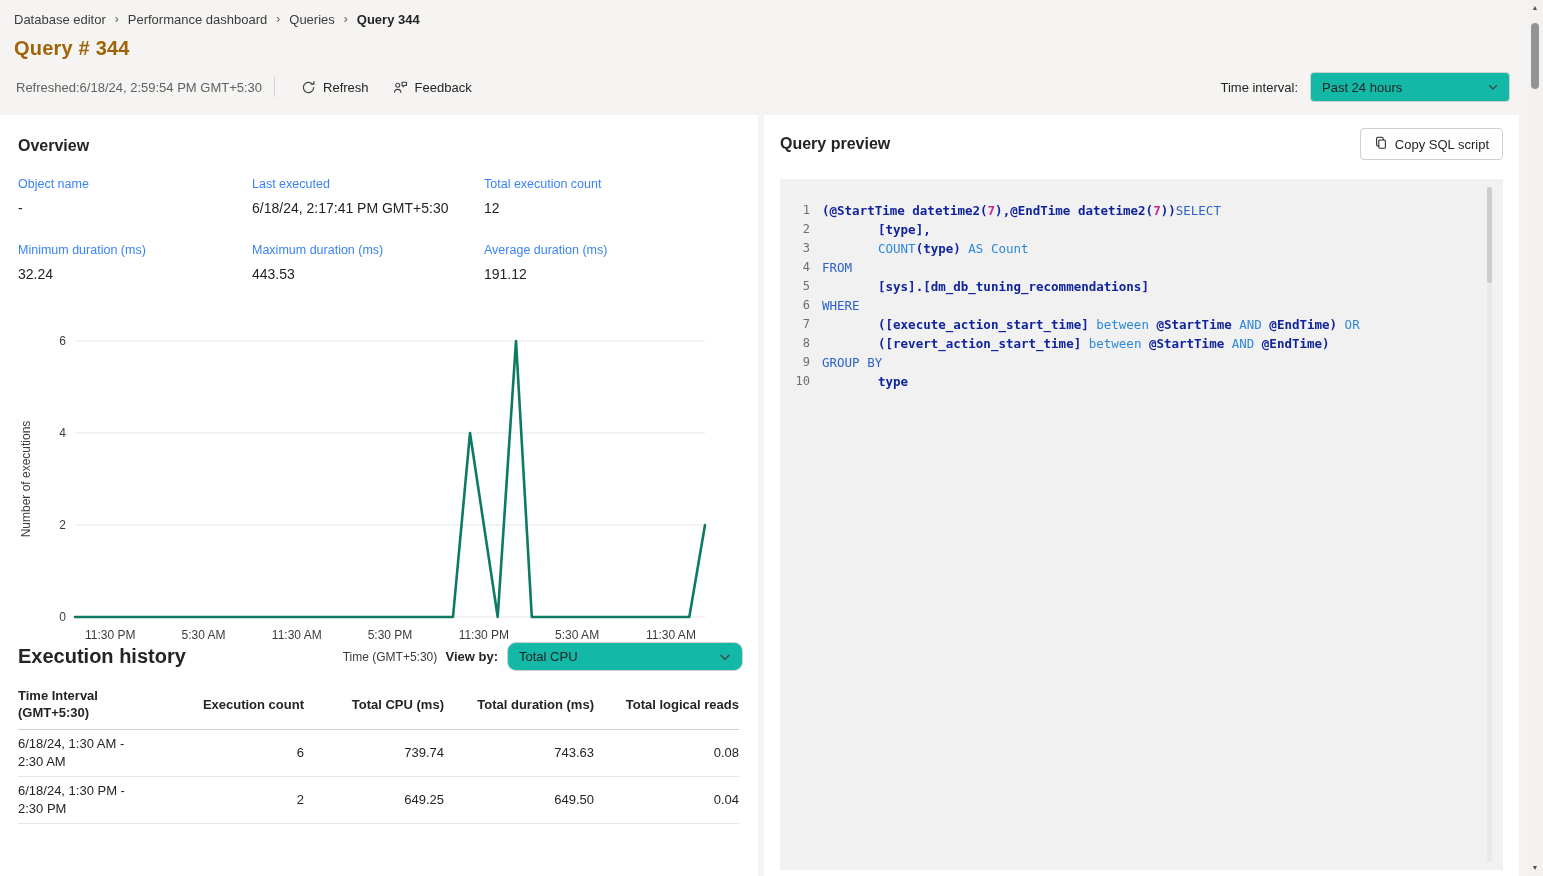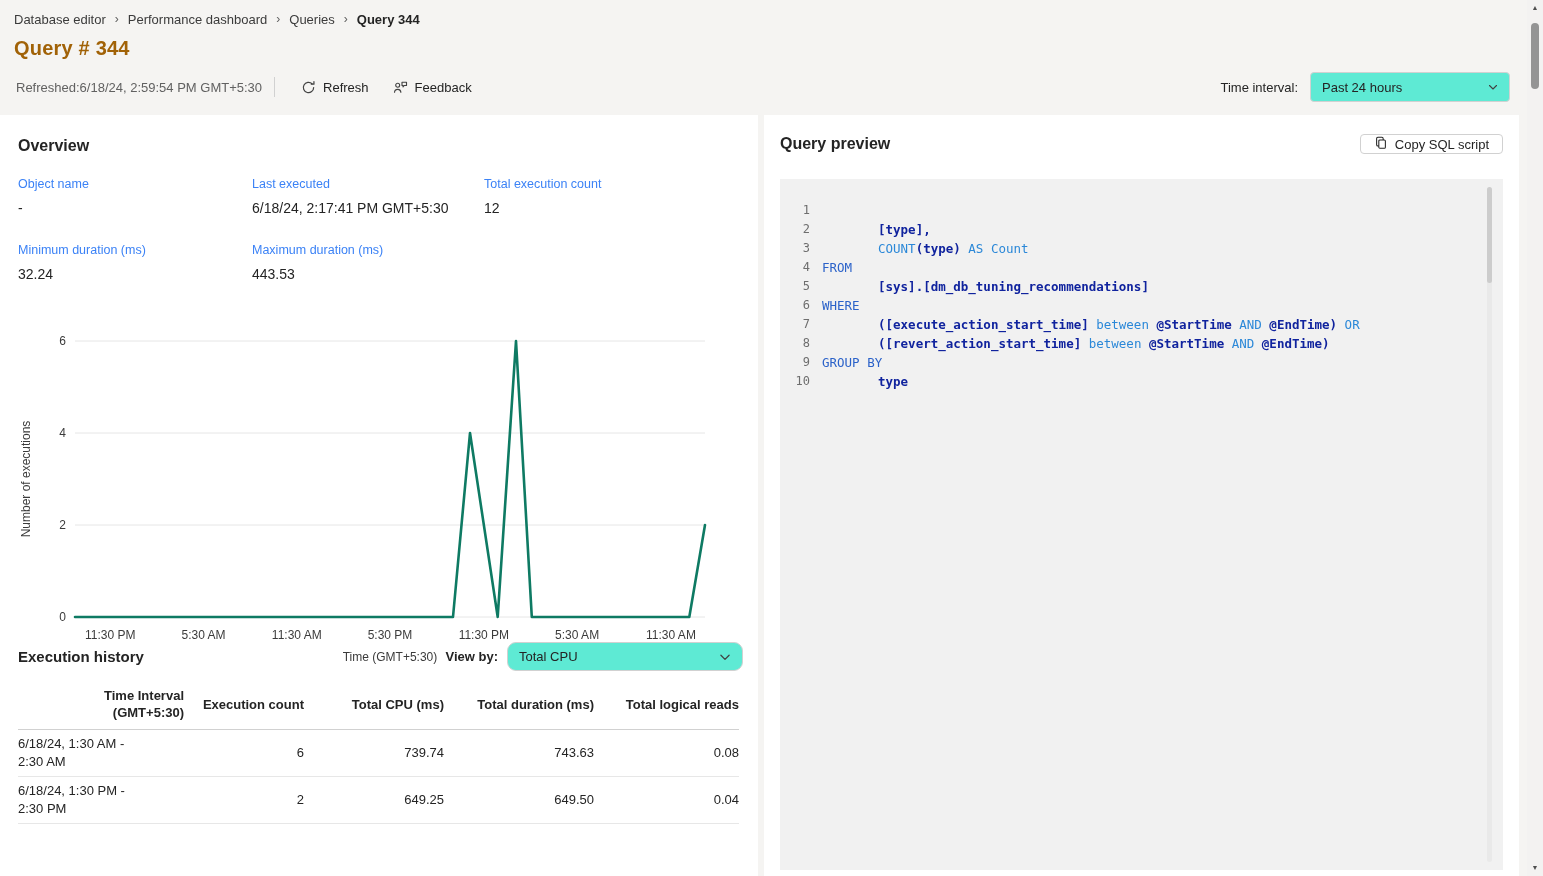--- a/index.html
+++ b/index.html
@@ -14,21 +14,21 @@
   .crumb.current { font-weight:600; color:#242424; }
   .crumb-sep { color:#616161; font-size:12px; }
   .page-title { font-size:20px; font-weight:600; color:#a16207; margin:9px 0 0 0; letter-spacing:0.2px; }
   .toolbar { display:flex; align-items:center; margin-top:12px; }
   .refreshed { color:#616161; margin-left:2px; }
   .vdivider { width:1px; height:20px; background:#d1d1d1; margin:0 14px 0 12px; }
   .toolbtn { display:flex; align-items:center; gap:7px; background:transparent; border:none; font:inherit; color:#242424; padding:4px 12px; cursor:pointer; }
   .toolbtn .icon { display:flex; align-items:center; }
   .spacer { flex:1; }
   .ti-label { margin-right:12px; color:#242424; }
-  .dropdown { display:flex; align-items:center; justify-content:space-between; height:30px; border:1px solid #d1d1d1; border-radius:4px; background:#5eead4; padding:0 10px 0 11px; cursor:pointer; }
+  .dropdown { display:flex; align-items:center; justify-content:space-between; height:30px; border:1px solid #d1d1d1; border-radius:4px; background:#14b8a6; padding:0 10px 0 11px; cursor:pointer; }
   .dropdown.time-interval { width:200px; }
   .dropdown .chev { display:flex; align-items:center; }
 
   
   .content { display:flex; gap:6px; height:761px; padding-right:8px; }
   .panel { background:#fff; }
   .left-panel { width:758px; position:relative; overflow:hidden; }
   .right-panel { flex:1; padding:12px 16px 6px 16px; display:flex; flex-direction:column; }
 
   .section-title { font-size:16px; font-weight:600; color:#242424; }
@@ -37,35 +37,35 @@
   .fields { display:grid; grid-template-columns:234px 232px auto; margin:22px 18px 0 18px; }
   .field { margin-bottom:27px; }
   .f-label { font-size:12.5px; color:#3b82f6; }
   .f-value { font-size:14px; color:#242424; margin-top:9px; }
 
   .chart-svg { display:block; margin-top:11px; }
   .chart-svg .tick { font-size:12px; fill:#3b3b3b; }
   .chart-svg .axis-label { font-size:12px; fill:#3b3b3b; }
 
   .eh-header { display:flex; align-items:center; margin:-26px 15px 0 18px; position:relative; }
-  .eh-title { font-size:15px; font-weight:600; }
+  .eh-title { font-size:20px; font-weight:600; }
   .viewby { display:flex; align-items:center; margin-left:auto; }
   .vb-label { font-weight:600; margin-right:9px; }
   .dropdown.view-by { width:236px; height:29px;border-radius:9px; }
 
   table.eh-table { border-collapse:collapse; table-layout:fixed; width:721px; margin:10px 0 0 18px; font-size:13px; }
   .eh-table th { font-weight:600; text-align:right; vertical-align:middle; padding:6px 0 8px 0; border-bottom:1px solid #d1d1d1; line-height:17px; }
-  .eh-table th.col0 { text-align:right; }
+  .eh-table th.col0 { text-align:left; }
   .eh-table td { text-align:right; vertical-align:middle; padding:5px 0; border-bottom:1px solid #e7e7e7; line-height:18px; height:45px; }
   .eh-table td.col0 { text-align:left; }
   .col0 { width:166px; } .col1 { width:120px; } .col2 { width:140px; } .col3 { width:150px; } .col4 { width:145px; }
 
   
   .qp-header { display:flex; align-items:center; justify-content:space-between; height:34px;gap:44px; }
-  .copy-btn { display:flex; align-items:center; gap:7px; background:#fff; border:1px solid #d1d1d1; border-radius:4px; height:20px; padding:0 13px; font:inherit; font-size:13px; color:#242424; cursor:pointer; }
+  .copy-btn { display:flex; align-items:center; gap:7px; background:#fff; border:1px solid #d1d1d1; border-radius:4px; height:32px; padding:0 13px; font:inherit; font-size:13px; color:#242424; cursor:pointer; }
   .code { margin-top:18px; background:#f1f1f1; flex:1; position:relative; padding-top:22px; overflow:hidden;
           font-family:"DejaVu Sans Mono","Liberation Mono",monospace; font-size:12.5px; }
   .code-line { display:flex; height:19px; line-height:19px; white-space:pre; }
   .ln { width:30px; flex:none; text-align:right; color:#6e6e6e; font-size:12px; }
   .code-text { }
   .tok-ident { color:#10239e; font-weight:bold; }
   .tok-kw { color:#2b62c9; }
   .tok-fn { color:#2b88d8; }
   .tok-num { color:#c12b8c; font-weight:bold; }
   .code-scrollbar { position:absolute; top:8px; bottom:8px; right:11px; width:5px; background:#e9e9e9; border-radius:3px; }
@@ -146,20 +146,24 @@
             <div class="f-value">12</div>
           </div>
           <div class="field">
             <div class="f-label">Minimum duration (ms)</div>
             <div class="f-value">32.24</div>
           </div>
           <div class="field">
             <div class="f-label">Maximum duration (ms)</div>
             <div class="f-value">443.53</div>
           </div>
+          <div class="field">
+            <div class="f-label">Average duration (ms)</div>
+            <div class="f-value">191.12</div>
+          </div>
         </div>
       <svg class="chart-svg" width="740" height="348" viewBox="0 0 740 348">
           <line x1="75" x2="705" y1="297" y2="297" stroke="#e6e6e6" stroke-width="1"></line>
           <text x="66" y="301" text-anchor="end" class="tick">0</text>
           <line x1="75" x2="705" y1="205" y2="205" stroke="#e6e6e6" stroke-width="1"></line>
           <text x="66" y="209" text-anchor="end" class="tick">2</text>
           <line x1="75" x2="705" y1="113" y2="113" stroke="#e6e6e6" stroke-width="1"></line>
           <text x="66" y="117" text-anchor="end" class="tick">4</text>
           <line x1="75" x2="705" y1="21" y2="21" stroke="#e6e6e6" stroke-width="1"></line>
           <text x="66" y="25" text-anchor="end" class="tick">6</text>
@@ -225,21 +229,21 @@
             <svg width="14" height="14" viewBox="0 0 16 16" fill="none" stroke="#242424" stroke-width="1.2">
                 <rect x="5.5" y="4.5" width="7.5" height="9.5" rx="1.2"></rect>
                 <path d="M10.5 4.5V3A1.5 1.5 0 0 0 9 1.5H4.5A1.5 1.5 0 0 0 3 3v7a1.5 1.5 0 0 0 1.5 1.5h1"></path>
               </svg>
           </span>
           <span>Copy SQL script</span>
         </button>
       </div>
       <div class="code">
         <div class="code-lines">
-            <div class="code-line"><span class="ln">1</span></div>
+            <div class="code-line"><span class="ln">1</span><span class="code-text" style="padding-left: 12px;"><span class="tok-ident">(@StartTime datetime2(</span><span class="tok-num">7</span><span class="tok-ident">),@EndTime datetime2(</span><span class="tok-num">7</span><span class="tok-ident">))</span><span class="tok-kw">SELECT</span></span></div>
             <div class="code-line"><span class="ln">2</span><span class="code-text" style="padding-left: 68px;"><span class="tok-ident">[type],</span></span></div>
             <div class="code-line"><span class="ln">3</span><span class="code-text" style="padding-left: 68px;"><span class="tok-fn">COUNT</span><span class="tok-ident">(type)</span><span class="tok-fn"> AS Count</span></span></div>
             <div class="code-line"><span class="ln">4</span><span class="code-text" style="padding-left: 12px;"><span class="tok-kw">FROM</span></span></div>
             <div class="code-line"><span class="ln">5</span><span class="code-text" style="padding-left: 68px;"><span class="tok-ident">[sys].[dm_db_tuning_recommendations]</span></span></div>
             <div class="code-line"><span class="ln">6</span><span class="code-text" style="padding-left: 12px;"><span class="tok-kw">WHERE</span></span></div>
             <div class="code-line"><span class="ln">7</span><span class="code-text" style="padding-left: 68px;"><span class="tok-ident">([execute_action_start_time]</span><span class="tok-fn"> between </span><span class="tok-ident">@StartTime</span><span class="tok-fn"> AND </span><span class="tok-ident">@EndTime)</span><span class="tok-fn"> OR</span></span></div>
             <div class="code-line"><span class="ln">8</span><span class="code-text" style="padding-left: 68px;"><span class="tok-ident">([revert_action_start_time]</span><span class="tok-fn"> between </span><span class="tok-ident">@StartTime</span><span class="tok-fn"> AND </span><span class="tok-ident">@EndTime)</span></span></div>
             <div class="code-line"><span class="ln">9</span><span class="code-text" style="padding-left: 12px;"><span class="tok-kw">GROUP BY</span></span></div>
             <div class="code-line"><span class="ln">10</span><span class="code-text" style="padding-left: 68px;"><span class="tok-ident">type</span></span></div>
           </div>

